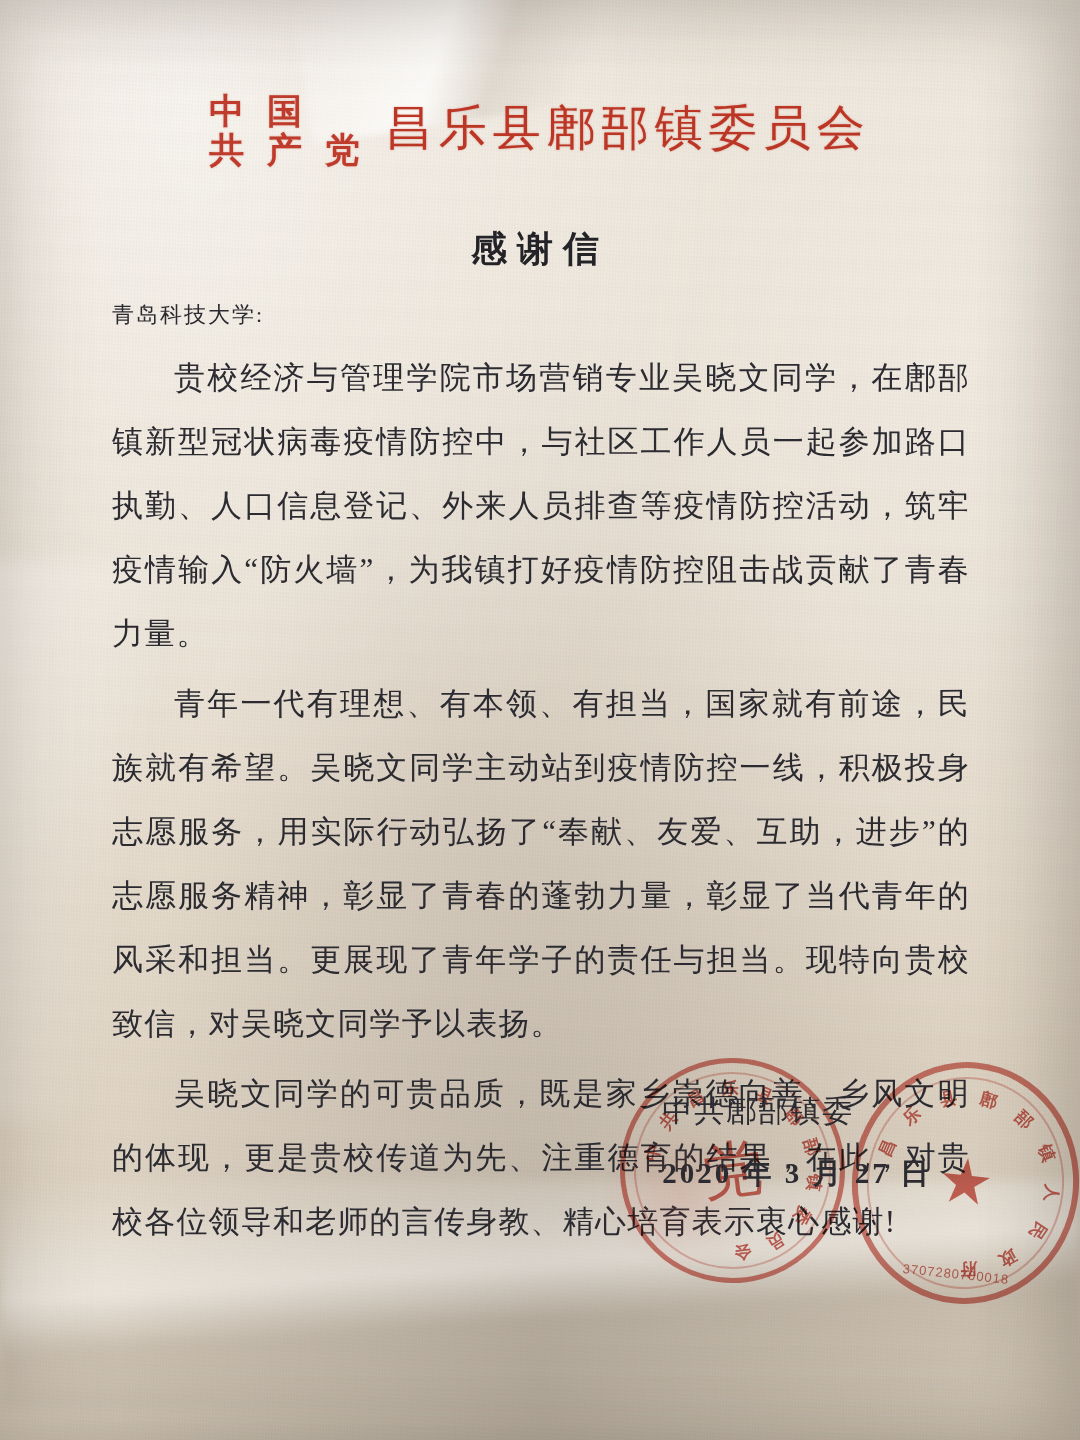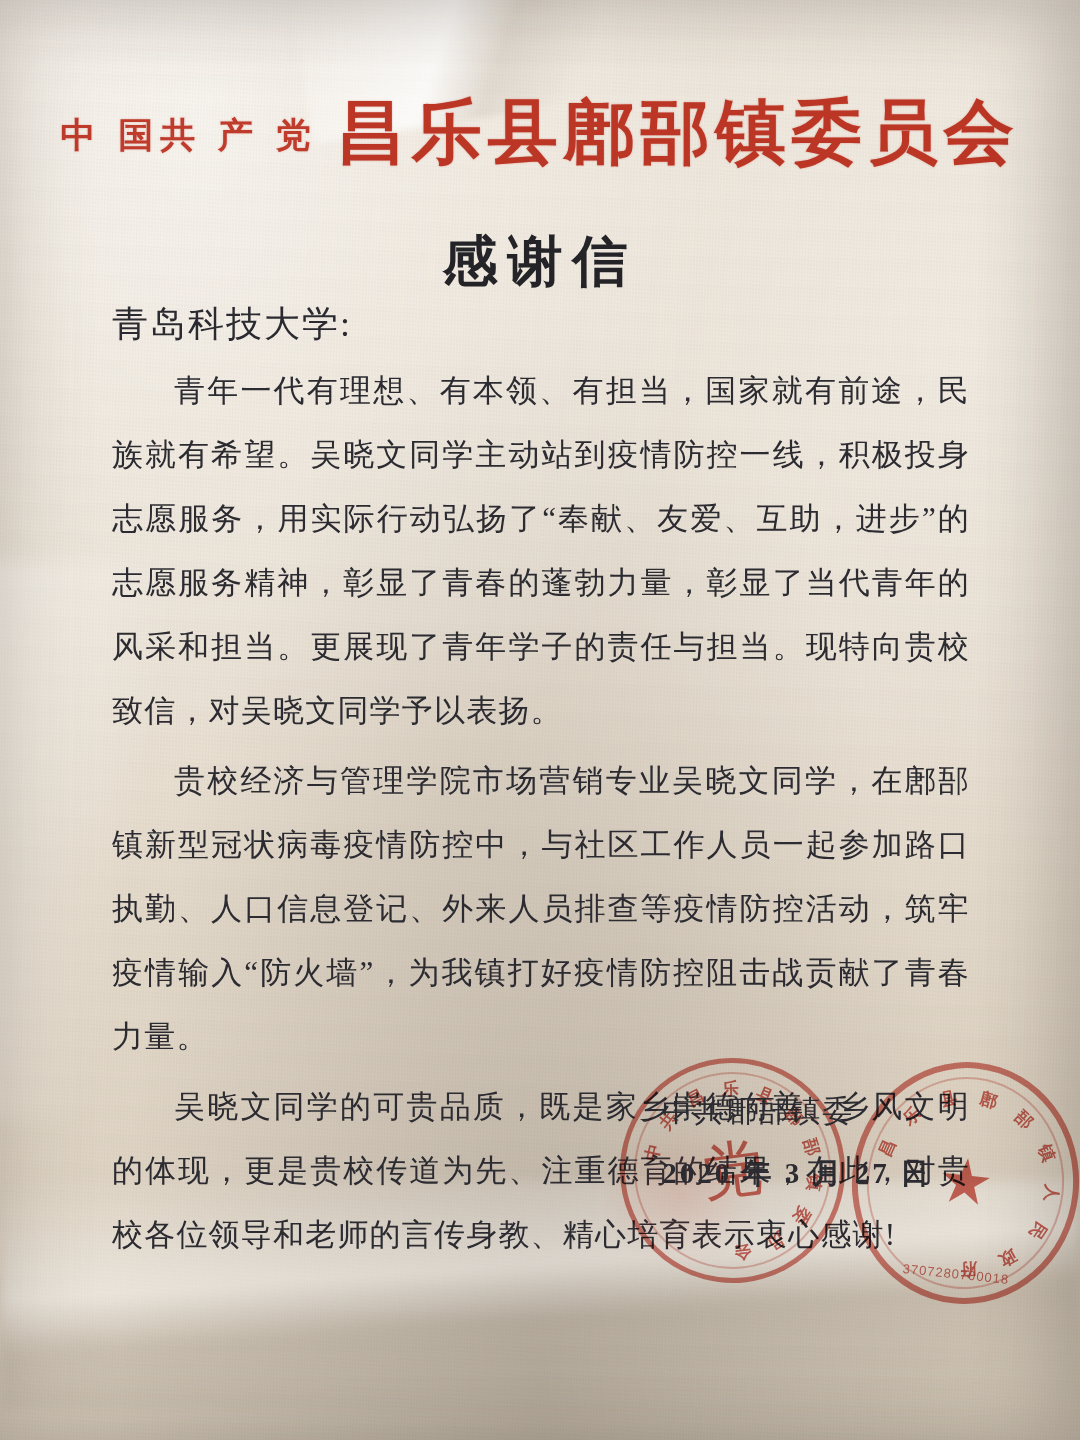--- a/index.html
+++ b/index.html
@@ -63,63 +63,64 @@
     left: 0; right: 0;
     top: 86px;
     display: flex;
     align-items: center;
     justify-content: center;
     gap: 18px;
     color: #c0392b;
   }
   .party-stack {
     display: flex;
+    flex-direction: column;
     justify-content: center;
     line-height: 1.12;
     font-size: 35px;
     font-weight: 700;
     letter-spacing: 7px;
     padding-top: 6px;
     text-shadow: 0 0 2px rgba(192,57,43,0.35);
     color: #bf3b2c;
   }
   .party-stack span { display: block; white-space: nowrap; }
   .org-name {
-    font-size: 70px;
-    font-weight: 700;
+    font-size: 48px;
+    font-weight: 400;
     letter-spacing: 6px;
     white-space: nowrap;
     color: #bc3626;
     text-shadow: 0 0 2px rgba(188,54,38,0.4);
   }
 
   .doc-title {
     position: absolute;
     top: 225px;
     left: 0; right: 0;
     text-align: center;
-    font-size: 55px;
+    font-size: 36px;
     font-weight: 700;
     letter-spacing: 10px;
     color: #242428;
     font-family: "Liberation Serif", "DejaVu Serif", serif;
   }
 
   
   .body-wrap {
     position: absolute;
     left: 112px;
     right: 110px;
     top: 300px;
   }
   .salutation {
-    font-size: 36px;
+    font-size: 22px;
     letter-spacing: 2px;
     color: #2a2a30;
-    margin-bottom: 10px;
+    margin-bottom: 16px;
   }
   .para {
     font-size: 31px;
     line-height: 64px;
     letter-spacing: 1.2px;
     text-indent: 62px;
     text-align: justify;
     color: #2b2b31;
     margin: 0 0 6px 0;
   }
@@ -230,22 +231,22 @@
       <span>中 国</span>
       <span>共 产 党</span>
     </div>
     <div class="org-name">昌乐县鄌郚镇委员会</div>
   </div>
 
   <div class="doc-title">感谢信</div>
 
   <div class="body-wrap">
     <div class="salutation">青岛科技大学:</div>
+    <p class="para">贵校经济与管理学院市场营销专业吴晓文同学，在鄌郚镇新型冠状病毒疫情防控中，与社区工作人员一起参加路口执勤、人口信息登记、外来人员排查等疫情防控活动，筑牢疫情输入“防火墙”，为我镇打好疫情防控阻击战贡献了青春力量。</p>
     <p class="para">青年一代有理想、有本领、有担当，国家就有前途，民族就有希望。吴晓文同学主动站到疫情防控一线，积极投身志愿服务，用实际行动弘扬了“奉献、友爱、互助，进步”的志愿服务精神，彰显了青春的蓬勃力量，彰显了当代青年的风采和担当。更展现了青年学子的责任与担当。现特向贵校致信，对吴晓文同学予以表扬。</p>
-    <p class="para">贵校经济与管理学院市场营销专业吴晓文同学，在鄌郚镇新型冠状病毒疫情防控中，与社区工作人员一起参加路口执勤、人口信息登记、外来人员排查等疫情防控活动，筑牢疫情输入“防火墙”，为我镇打好疫情防控阻击战贡献了青春力量。</p>
     <p class="para">吴晓文同学的可贵品质，既是家乡崇德向善、乡风文明的体现，更是贵校传道为先、注重德育的结果，在此，对贵校各位领导和老师的言传身教、精心培育表示衷心感谢!</p>
   </div>
 
   <div class="signature">
     <div>中共鄌郚镇委</div>
     <div class="sig-date">2020 年 3 月 27 日</div>
   </div>
 
   <div class="stamp-smear"></div>
 

